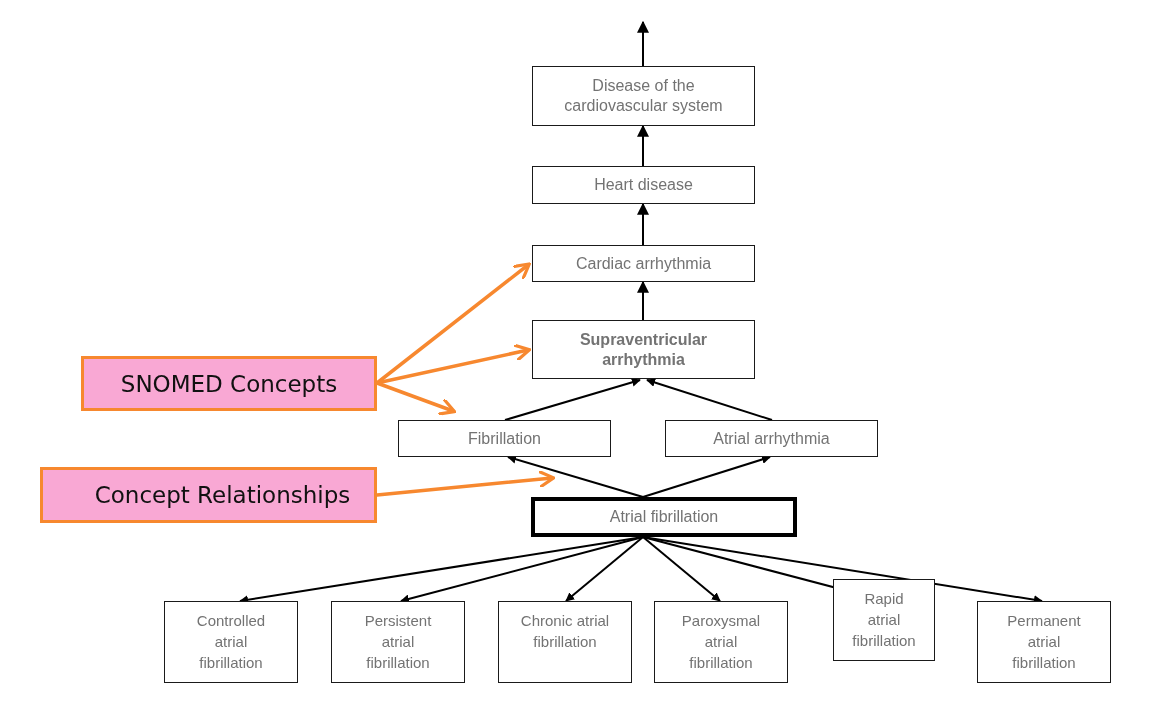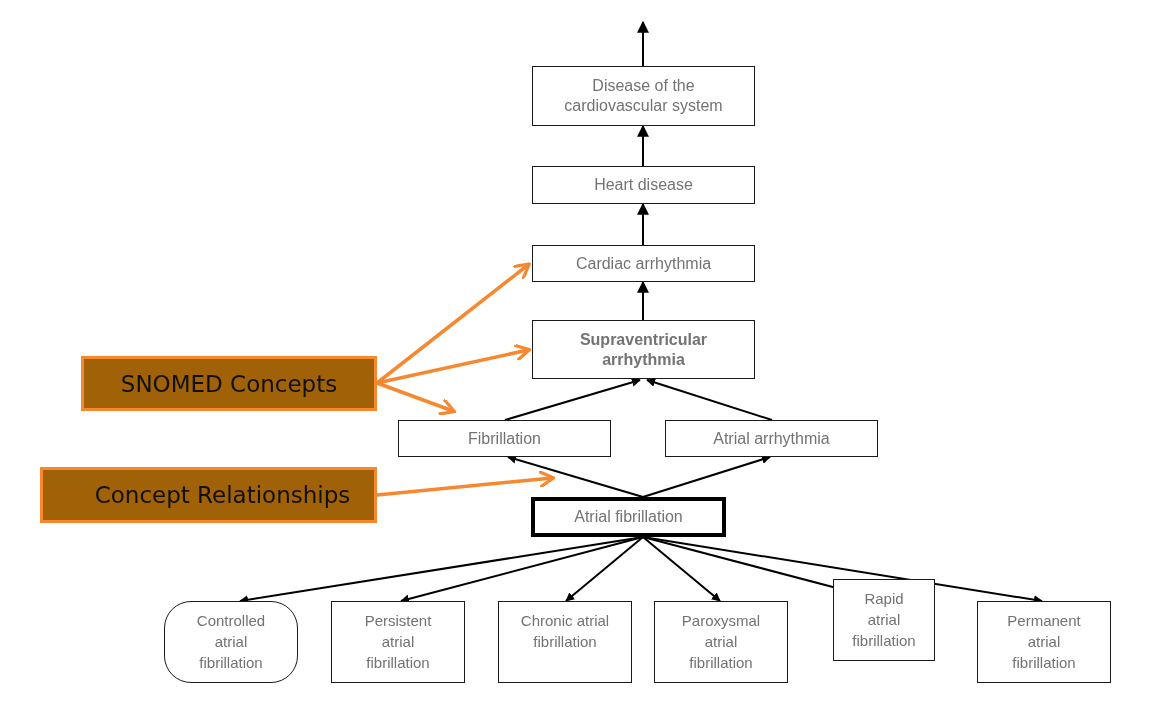--- a/index.html
+++ b/index.html
@@ -5,21 +5,21 @@
   html, body { margin: 0; padding: 0; background: #ffffff; }
   body { width: 1150px; height: 728px; position: relative; overflow: hidden;
          font-family: "Liberation Sans", sans-serif; }
   #diagram { position: absolute; left: 0; top: 0; width: 1150px; height: 728px; }
   .node { position: absolute; box-sizing: border-box; border: 1.5px solid #1a1a1a; background: #fff;
           display: flex; align-items: center; justify-content: center; text-align: center;
           color: #737373; font-size: 16px; line-height: 20px; }
   .node.focus { border: 4px solid #000; }
   .node.leaf { align-items: flex-start; padding-top: 8px; font-size: 15px; line-height: 21px; }
   .node.leaf.alt { font-family: Liberation Sans, sans-serif; font-size: 15px; line-height: 21px; }
-  .callout { position: absolute; box-sizing: border-box; border: 3px solid #f7882f; background: #a16207;
+  .callout { position: absolute; box-sizing: border-box; border: 3px solid #f7882f; background: #f9a8d4;
              display: flex; align-items: center; justify-content: center;
              font-family: "DejaVu Sans", sans-serif; font-size: 23px; color: #111; }
   .node span, .callout span { white-space: pre-line; }
 </style>
 </head>
 <body>
 
 <div id="diagram">
   <svg width="1150" height="728" style="position:absolute;left:0;top:0">
     <defs>
@@ -70,25 +70,25 @@
   <div class="node" style="left:532px;top:320px;width:223px;height:59px;font-weight:bold;">
     <span>Supraventricular
 arrhythmia</span>
   </div>
   <div class="node" style="left:398px;top:420px;width:213px;height:37px;">
     <span>Fibrillation</span>
   </div>
   <div class="node" style="left:665px;top:420px;width:213px;height:37px;align-items:center;">
     <span>Atrial arrhythmia</span>
   </div>
-  <div class="node focus" style="left:531px;top:497px;width:195px;height:40px;text-align:center;">
+  <div class="node focus" style="left:531px;top:497px;width:266px;height:40px;text-align:center;">
     <span>Atrial fibrillation</span>
   </div>
 
-  <div class="node leaf" style="left:164px;top:601px;width:134px;height:82px;border-radius:27px;">
+  <div class="node leaf" style="left:164px;top:601px;width:134px;height:82px;">
     <span>Controlled
 atrial
 fibrillation</span>
   </div>
   <div class="node leaf alt" style="left:331px;top:601px;width:134px;height:82px;">
     <span>Persistent
 atrial
 fibrillation</span>
   </div>
   <div class="node leaf alt" style="left:498px;top:601px;width:134px;height:82px;">

